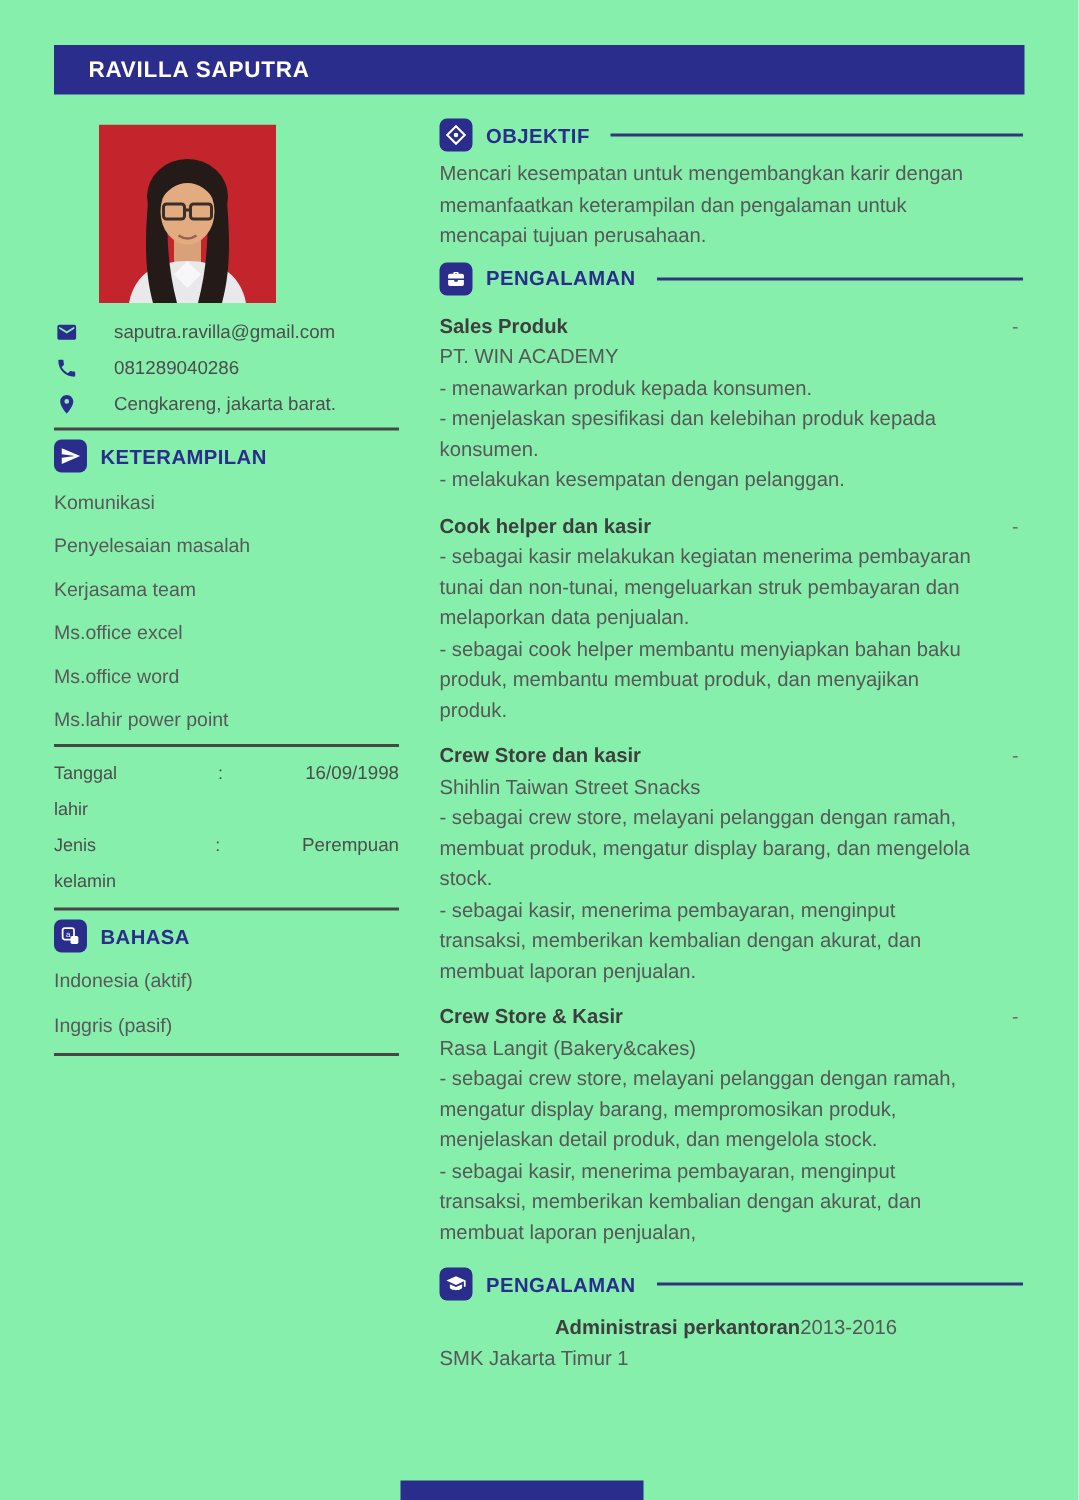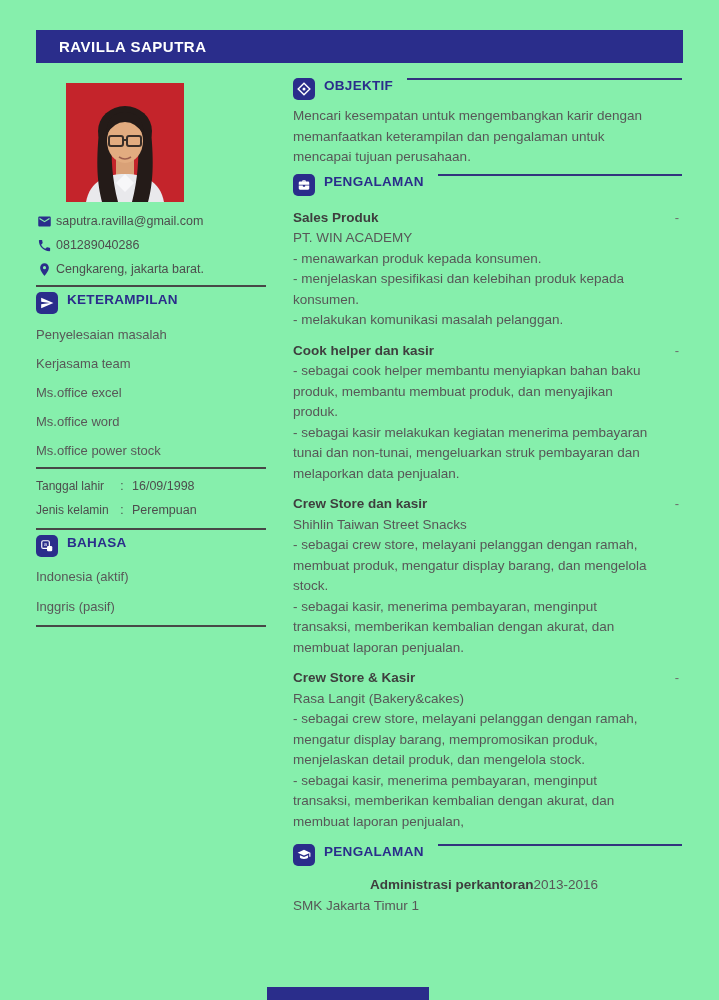--- a/index.html
+++ b/index.html
@@ -15,45 +15,45 @@
     padding-left:23px; box-sizing:border-box;
   }
   .header-name { color:#ffffff; font-size:15px; font-weight:bold; letter-spacing:.5px; }
 
   
   .left-col { position:absolute; left:36px; top:75px; width:230px; }
   .photo { margin:8px 0 0 30px; width:118px; height:119px; }
   .photo svg { display:block; }
 
   .contact { margin-top:7px; }
-  .contact-row { display:flex; align-items:center; gap:4px; height:24px; color:#4d4d4d; font-size:12.5px; }
+  .contact-row { display:flex; align-items:center; gap:24px; height:24px; color:#4d4d4d; font-size:12.5px; }
   .c-icon { width:16px; height:16px; flex:0 0 16px; display:flex; align-items:center; justify-content:center; }
   .c-icon svg { width:15px; height:15px; fill:#2a2d8b; }
 
   .divider { border:none; border-top:2px solid #474747; margin:0; width:230px; }
   .div-1 { margin-top:4px; }
   .div-2 { margin-top:2px; }
   .div-3 { margin-top:6px; }
   .div-4 { margin-top:3px; }
 
-  .sec-head { display:flex; height:24px; }
+  .sec-head { display:flex; align-items:center; height:24px; }
   .left-col .sec-head { margin-top:5px; }
   .sec-icon {
     width:22px; height:22px; flex:0 0 22px; border-radius:5px; background:#2a2d8b;
     display:flex; align-items:center; justify-content:center;
   }
   .sec-icon svg { width:14px; height:14px; fill:#ffffff; }
   .sec-title { margin-left:9px; color:#2a2d8b; font-weight:bold; font-size:13.5px; letter-spacing:.3px; white-space:nowrap; }
   .sec-rule { flex:1; height:2px; background:#33337e; margin-left:14px; margin-right:1px; }
 
   .skills { margin-top:4px; }
   .skill-item { font-size:13px; color:#585858; line-height:29px; }
 
   .info-rows { margin-top:5px; }
-  .info-row { display:flex; align-items:baseline; font-size:12px; color:#4d4d4d; line-height:24px; }
+  .info-row { display:flex; align-items:baseline; font-size:12px; color:#4d4d4d; line-height:24px;gap:48px; }
   .info-label { width:80px; }
   .info-sep { width:12px; text-align:center; }
   .info-value { font-size:12.5px; padding-left:4px; }
 
   .lang-items { margin-top:3px; }
   .lang-item { font-size:13px; color:#585858; line-height:30px; }
 
   
   .right-col { position:absolute; left:293px; top:78px; width:390px; font-size:13.5px; color:#575757; }
   .para { line-height:20.5px; max-width:362px; margin-top:4px; }
@@ -137,25 +137,26 @@
 
     <div class="sec-head">
       <span class="sec-icon">
         <svg viewBox="0 0 24 24">
             <path d="M2.01 21 23 12 2.01 3 2 10l15 2-15 2z"></path>
           </svg>
       </span>
       <span class="sec-title">KETERAMPILAN</span>
     </div>
     <div class="skills">
+      <div class="skill-item">Komunikasi</div>
       <div class="skill-item">Penyelesaian masalah</div>
       <div class="skill-item">Kerjasama team</div>
       <div class="skill-item">Ms.office excel</div>
       <div class="skill-item">Ms.office word</div>
-      <div class="skill-item">Ms.office power stock</div>
+      <div class="skill-item">Ms.lahir power point</div>
     </div>
 
     <hr class="divider div-2">
 
     <div class="info-rows">
       <div class="info-row">
         <span class="info-label">Tanggal lahir</span>
         <span class="info-sep">:</span>
         <span class="info-value">16/09/1998</span>
       </div>
@@ -211,30 +212,30 @@
     </div>
 
     <div class="job">
       <div class="job-head">
         <span class="job-role">Sales Produk</span>
         <span class="job-period">-</span>
       </div>
       <div class="job-company">PT. WIN ACADEMY</div>
       <div class="job-bullet">- menawarkan produk kepada konsumen.</div>
       <div class="job-bullet">- menjelaskan spesifikasi dan kelebihan produk kepada konsumen.</div>
-      <div class="job-bullet">- melakukan komunikasi masalah pelanggan.</div>
+      <div class="job-bullet">- melakukan kesempatan dengan pelanggan.</div>
     </div>
 
     <div class="job">
       <div class="job-head">
         <span class="job-role">Cook helper dan kasir</span>
         <span class="job-period">-</span>
       </div>
+      <div class="job-bullet">- sebagai kasir melakukan kegiatan menerima pembayaran tunai dan non-tunai, mengeluarkan struk pembayaran dan melaporkan data penjualan.</div>
       <div class="job-bullet">- sebagai cook helper membantu menyiapkan bahan baku produk, membantu membuat produk, dan menyajikan produk.</div>
-      <div class="job-bullet">- sebagai kasir melakukan kegiatan menerima pembayaran tunai dan non-tunai, mengeluarkan struk pembayaran dan melaporkan data penjualan.</div>
     </div>
 
     <div class="job">
       <div class="job-head">
         <span class="job-role">Crew Store dan kasir</span>
         <span class="job-period">-</span>
       </div>
       <div class="job-company">Shihlin Taiwan Street Snacks</div>
       <div class="job-bullet">- sebagai crew store, melayani pelanggan dengan ramah, membuat produk, mengatur display barang, dan mengelola stock.</div>
       <div class="job-bullet">- sebagai kasir, menerima pembayaran, menginput transaksi, memberikan kembalian dengan akurat, dan membuat laporan penjualan.</div>

